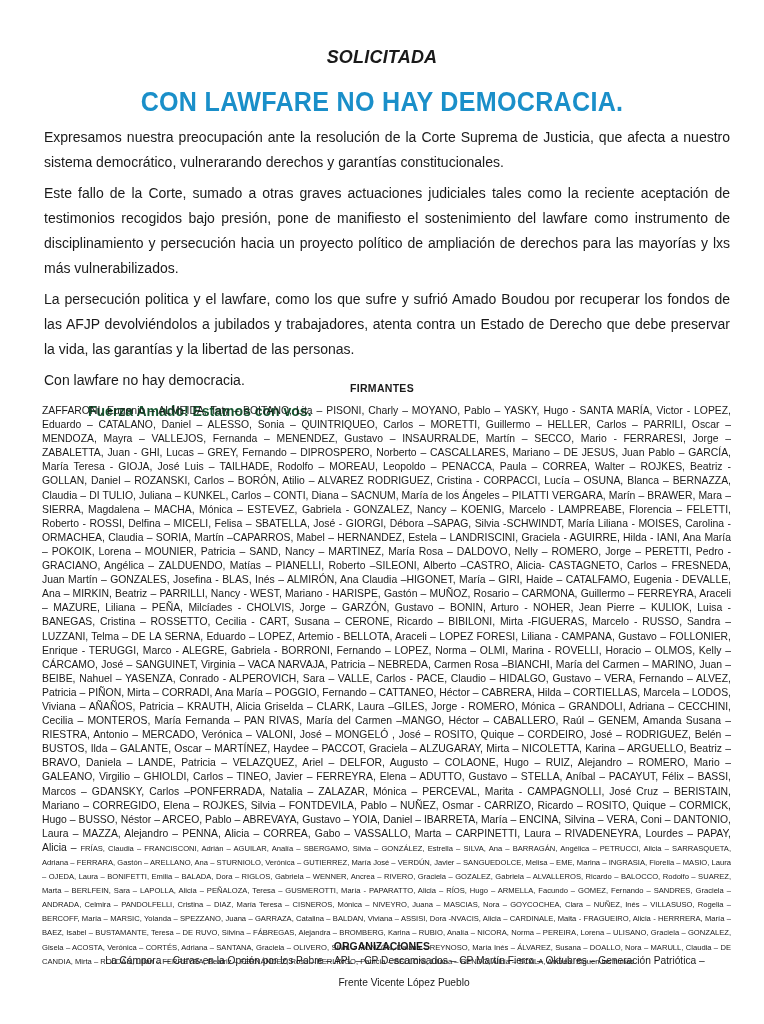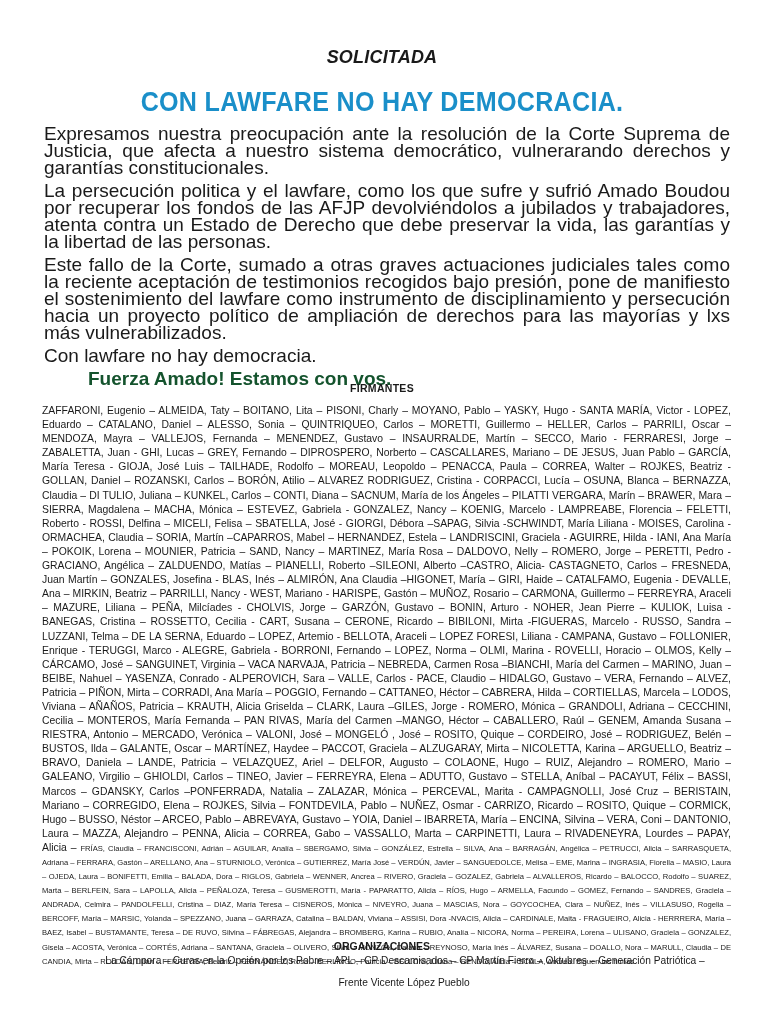--- a/index.html
+++ b/index.html
@@ -1,40 +1,40 @@
 <!DOCTYPE html>
 <html><head>
   <meta charset="utf-8">
   <style>
     html, body { margin: 0; padding: 0; background: #ffffff; }
     body { width: 764px; height: 1024px; overflow: hidden; position: relative; color: #1a1a1a; font-family: "Liberation Sans", sans-serif; }
     .page { position: absolute; left: 0; top: 0; width: 764px; height: 1024px; }
     .kicker { position: absolute; top: 47px; left: 0; width: 764px; text-align: center; font-weight: bold; font-size: 18px; letter-spacing: 0.2px; color: #1a1a1a; font-style: italic; }
     .headline { position: absolute; top: 87px; left: 0; width: 764px; text-align: center; font-weight: bold; font-size: 27px; color: #1a8fc9; letter-spacing: 0.3px; transform: scaleX(0.93); transform-origin: center; }
-    .body { position: absolute; left: 44px; top: 125px; width: 686px; font-size: 19px; line-height: 17px; color: #1a1a1a; }
+    .body { position: absolute; left: 44px; top: 125px; width: 686px; font-size: 14px; line-height: 25px; color: #1a1a1a; }
     .body p { margin: 0 0 6px 0; text-align: justify; }
     .body p.cta { color: #14532d; font-weight: bold; margin-top: 2px; margin-left: 44px; }
     .firm-title { position: absolute; top: 382px; left: 0; width: 764px; text-align: center; font-weight: bold; font-size: 10.5px; letter-spacing: 0.3px; }
     .names { position: absolute; left: 42px; top: 404px; width: 689px; font-size: 10.4px; line-height: 14.1px; text-align: justify; color: #1a1a1a; }
     .names .small { font-size: 7.6px; line-height: 11.1px; }
     .org-title { position: absolute; top: 940px; left: 0; width: 764px; text-align: center; font-weight: bold; font-size: 10.5px; }
     .org-list { position: absolute; top: 955px; left: 0; width: 764px; text-align: center; font-size: 10.2px; padding-left: 23px; }
     .org-list2 { position: absolute; top: 977px; left: 0; width: 764px; text-align: center; font-size: 10.2px; padding-left: 22px; }
   </style>
 </head>
 <body>
 
 <div class="page">
   <div class="kicker">SOLICITADA</div>
   <div class="headline">CON LAWFARE NO HAY DEMOCRACIA.</div>
 
   <div class="body">
     <p>Expresamos nuestra preocupación ante la resolución de la Corte Suprema de Justicia, que afecta a nuestro sistema democrático, vulnerarando derechos y garantías constitucionales.</p>
+    <p>Este fallo de la Corte, sumado a otras graves actuaciones judiciales tales como la reciente aceptación de testimonios recogidos bajo presión, pone de manifiesto el sostenimiento del lawfare como instrumento de disciplinamiento y persecución hacia un proyecto político de ampliación de derechos para las mayorías y lxs más vulnerabilizados.</p>
     <p>La persecución politica y el lawfare, como los que sufre y sufrió Amado Boudou por recuperar los fondos de las AFJP devolviéndolos a jubilados y trabajadores, atenta contra un Estado de Derecho que debe preservar la vida, las garantías y la libertad de las personas.</p>
-    <p>Este fallo de la Corte, sumado a otras graves actuaciones judiciales tales como la reciente aceptación de testimonios recogidos bajo presión, pone de manifiesto el sostenimiento del lawfare como instrumento de disciplinamiento y persecución hacia un proyecto político de ampliación de derechos para las mayorías y lxs más vulnerabilizados.</p>
     <p>Con lawfare no hay democracia.</p>
     <p class="cta">Fuerza Amado! Estamos con vos.</p>
   </div>
 
   <div class="firm-title">FIRMANTES</div>
   <div class="names"><span>ZAFFARONI, Eugenio – ALMEIDA, Taty – BOITANO, Lita – PISONI, Charly – MOYANO, Pablo – YASKY, Hugo - SANTA MARÍA, Victor - LOPEZ, Eduardo – CATALANO, Daniel – ALESSO, Sonia – QUINTRIQUEO, Carlos – MORETTI, Guillermo – HELLER, Carlos – PARRILI, Oscar – MENDOZA, Mayra – VALLEJOS, Fernanda – MENENDEZ, Gustavo – INSAURRALDE, Martín – SECCO, Mario - FERRARESI, Jorge – ZABALETTA, Juan - GHI, Lucas – GREY, Fernando – DIPROSPERO, Norberto – CASCALLARES, Mariano – DE JESUS, Juan Pablo – GARCÍA, María Teresa - GIOJA, José Luis – TAILHADE, Rodolfo – MOREAU, Leopoldo – PENACCA, Paula – CORREA, Walter – ROJKES, Beatriz - GOLLAN, Daniel – ROZANSKI, Carlos – BORÓN, Atilio – ALVAREZ RODRIGUEZ, Cristina - CORPACCI, Lucía – OSUNA, Blanca – BERNAZZA, Claudia – DI TULIO, Juliana – KUNKEL, Carlos – CONTI, Diana – SACNUM, María de los Ángeles – PILATTI VERGARA, Marín – BRAWER, Mara – SIERRA, Magdalena – MACHA, Mónica – ESTEVEZ, Gabriela - GONZALEZ, Nancy – KOENIG, Marcelo - LAMPREABE, Florencia – FELETTI, Roberto - ROSSI, Delfina – MICELI, Felisa – SBATELLA, José - GIORGI, Débora –SAPAG, Silvia -SCHWINDT, María Liliana - MOISES, Carolina - ORMACHEA, Claudia – SORIA, Martín –CAPARROS, Mabel – HERNANDEZ, Estela – LANDRISCINI, Graciela - AGUIRRE, Hilda - IANI, Ana María – POKOIK, Lorena – MOUNIER, Patricia – SAND, Nancy – MARTINEZ, María Rosa – DALDOVO, Nelly – ROMERO, Jorge – PERETTI, Pedro - GRACIANO, Angélica – ZALDUENDO, Matías – PIANELLI, Roberto –SILEONI, Alberto –CASTRO, Alicia- CASTAGNETO, Carlos – FRESNEDA, Juan Martín – GONZALES, Josefina - BLAS, Inés – ALMIRÓN, Ana Claudia –HIGONET, María – GIRI, Haide – CATALFAMO, Eugenia - DEVALLE, Ana – MIRKIN, Beatriz – PARRILLI, Nancy - WEST, Mariano - HARISPE, Gastón – MUÑOZ, Rosario – CARMONA, Guillermo – FERREYRA, Araceli – MAZURE, Liliana – PEÑA, Milcíades - CHOLVIS, Jorge – GARZÓN, Gustavo – BONIN, Arturo - NOHER, Jean Pierre – KULIOK, Luisa - BANEGAS, Cristina – ROSSETTO, Cecilia - CART, Susana – CERONE, Ricardo – BIBILONI, Mirta -FIGUERAS, Marcelo - RUSSO, Sandra – LUZZANI, Telma – DE LA SERNA, Eduardo – LOPEZ, Artemio - BELLOTA, Araceli – LOPEZ FORESI, Liliana - CAMPANA, Gustavo – FOLLONIER, Enrique - TERUGGI, Marco - ALEGRE, Gabriela - BORRONI, Fernando – LOPEZ, Norma – OLMI, Marina - ROVELLI, Horacio – OLMOS, Kelly –CÁRCAMO, José – SANGUINET, Virginia – VACA NARVAJA, Patricia – NEBREDA, Carmen Rosa –BIANCHI, María del Carmen – MARINO, Juan –BEIBE, Nahuel – YASENZA, Conrado - ALPEROVICH, Sara – VALLE, Carlos - PACE, Claudio – HIDALGO, Gustavo – VERA, Fernando – ALVEZ, Patricia – PIÑON, Mirta – CORRADI, Ana María – POGGIO, Fernando – CATTANEO, Héctor – CABRERA, Hilda – CORTIELLAS, Marcela – LODOS, Viviana – AÑAÑOS, Patricia – KRAUTH, Alicia Griselda – CLARK, Laura –GILES, Jorge - ROMERO, Mónica – GRANDOLI, Adriana – CECCHINI, Cecilia – MONTEROS, María Fernanda – PAN RIVAS, María del Carmen –MANGO, Héctor – CABALLERO, Raúl – GENEM, Amanda Susana – RIESTRA, Antonio – MERCADO, Verónica – VALONI, José – MONGELÓ , José – ROSITO, Quique – CORDEIRO, José – RODRIGUEZ, Belén – BUSTOS, Ilda – GALANTE, Oscar – MARTÍNEZ, Haydee – PACCOT, Graciela – ALZUGARAY, Mirta – NICOLETTA, Karina – ARGUELLO, Beatriz – BRAVO, Daniela – LANDE, Patricia – VELAZQUEZ, Ariel – DELFOR, Augusto – COLAONE, Hugo – RUIZ, Alejandro – ROMERO, Mario – GALEANO, Virgilio – GHIOLDI, Carlos – TINEO, Javier – FERREYRA, Elena – ADUTTO, Gustavo – STELLA, Aníbal – PACAYUT, Félix – BASSI, Marcos – GDANSKY, Carlos –PONFERRADA, Natalia – ZALAZAR, Mónica – PERCEVAL, Marita - CAMPAGNOLLI, José Cruz – BERISTAIN, Mariano – CORREGIDO, Elena – ROJKES, Silvia – FONTDEVILA, Pablo – NUÑEZ, Osmar - CARRIZO, Ricardo – ROSITO, Quique – CORMICK, Hugo – BUSSO, Néstor – ARCEO, Pablo – ABREVAYA, Gustavo – YOIA, Daniel – IBARRETA, María – ENCINA, Silvina – VERA, Coni – DANTONIO, Laura – MAZZA, Alejandro – PENNA, Alicia – CORREA, Gabo – VASSALLO, Marta – CARPINETTI, Laura – RIVADENEYRA, Lourdes – PAPAY, Alicia – </span><span class="small">FRÍAS, Claudia – FRANCISCONI, Adrián – AGUILAR, Analía – SBERGAMO, Silvia – GONZÁLEZ, Estrella – SILVA, Ana – BARRAGÁN, Angélica – PETRUCCI, Alicia – SARRASQUETA, Adriana – FERRARA, Gastón – ARELLANO, Ana – STURNIOLO, Verónica – GUTIERREZ, María José – VERDÚN, Javier – SANGUEDOLCE, Melisa – EME, Marina – INGRASIA, Fiorella – MASIO, Laura – OJEDA, Laura – BONIFETTI, Emilia – BALADA, Dora – RIGLOS, Gabriela – WENNER, Ancrea – RIVERO, Graciela – GOZALEZ, Gabriela – ALVALLEROS, Ricardo – BALOCCO, Rodolfo – SUAREZ, Marta – BERLFEIN, Sara – LAPOLLA, Alicia – PEÑALOZA, Teresa – GUSMEROTTI, María - PAPARATTO, Alicia – RÍOS, Hugo – ARMELLA, Facundo – GOMEZ, Fernando – SANDRES, Graciela – ANDRADA, Celmira – PANDOLFELLI, Cristina – DIAZ, María Teresa – CISNEROS, Mónica – NIVEYRO, Juana – MASCIAS, Nora – GOYCOCHEA, Clara – NUÑEZ, Inés – VILLASUSO, Rogelia – BERCOFF, María – MARSIC, Yolanda – SPEZZANO, Juana – GARRAZA, Catalina – BALDAN, Viviana – ASSISI, Dora -NVACIS, Alicia – CARDINALE, Maita - FRAGUEIRO, Alicia - HERRRERA, María – BAEZ, Isabel – BUSTAMANTE, Teresa – DE RUVO, Silvina – FÁBREGAS, Alejandra – BROMBERG, Karina – RUBIO, Analía – NICORA, Norma – PEREIRA, Lorena – ULISANO, Graciela – GONZALEZ, Gisela – ACOSTA, Verónica – CORTÉS, Adriana – SANTANA, Graciela – OLIVERO, Silvia – MONZÓN, Daiana – REYNOSO, María Inés – ÁLVAREZ, Susana – DOALLO, Nora – MARULL, Claudia – DE CANDIA, Mirta – ROLDÁN, Lilián – FERREYRA, Beatriz – FERNÁNDEZ, Rosa – BERLINGO, Patricia – BELLONI, Liliana – RENDO, Alicia – SCALA, Andrea. Siguen las firmas.</span></div>
 
   <div class="org-title">ORGANIZACIONES</div>
   <div class="org-list">La Cámpora – Curas en la Opción por los Pobre – APL – CP Descamisados – CP Martín Fierro – Oktubres – Generación Patriótica –</div>
   <div class="org-list2">Frente Vicente López Pueblo</div>

